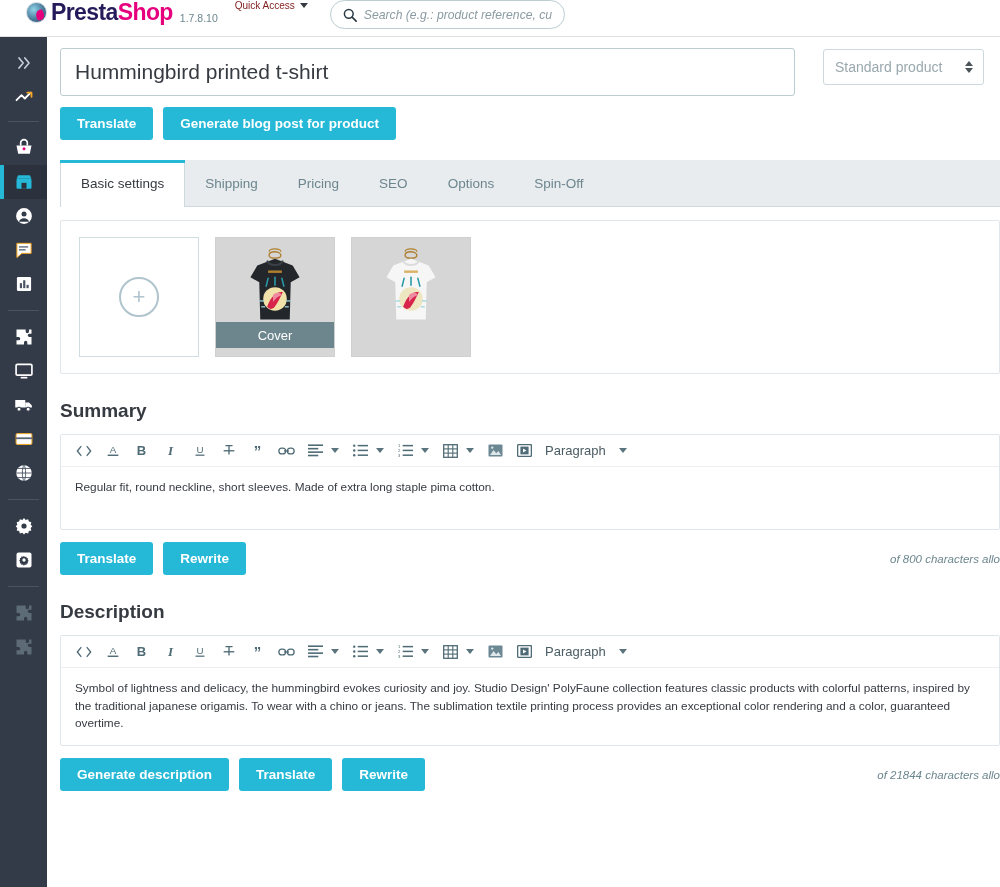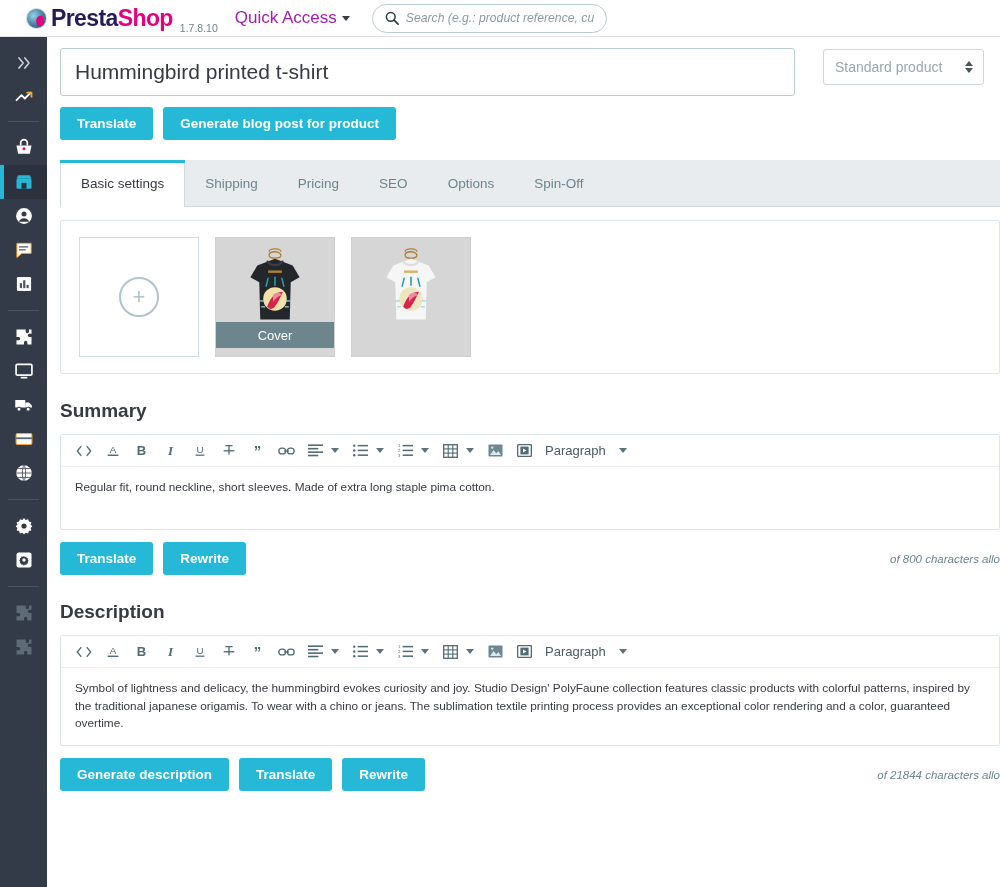--- a/index.html
+++ b/index.html
@@ -9,21 +9,21 @@
     background: #ffffff;
     overflow: hidden;
   }
 
   
   .topbar {
     position: absolute; top: 0; left: 0;
     width: 1000px; height: 37px;
     background: #ffffff;
     border-bottom: 1px solid #e0e0e0;
-    display: flex; align-items: center;
+    display: flex; align-items: flex-start;
     z-index: 40;
   }
   .logo-wrap {
     display: flex; align-items: center;
     margin-left: 26px;
   }
   .logo-mark {
     width: 21px; height: 21px; border-radius: 50%;
     background: radial-gradient(circle at 35% 35%, #8fd3e8 0%, #4a7a9b 55%, #2b4a63 100%);
     position: relative; overflow: hidden;
@@ -37,24 +37,24 @@
     transform: rotate(-18deg);
   }
   .logo-text {
     font-size: 23px; font-weight: bold; letter-spacing: -0.6px;
     line-height: 1;
   }
   .logo-text .p1 { color: #251b5b; }
   .logo-text .p2 { color: #e6007e; }
   .version {
     font-size: 10.5px; color: #6c868e;
-    margin-left: 7px; margin-top: 20px;
+    margin-left: 7px; margin-top: 12px;
   }
   .quick-access {
-    font-size: 17px; color: #a21caf;
+    font-size: 10px; color: #7f1d1d;
     margin-left: 17px; cursor: pointer;
     display: flex; align-items: center; gap: 5px;
   }
   .caret-down {
     width: 0; height: 0;
     border-left: 4px solid transparent;
     border-right: 4px solid transparent;
     border-top: 5px solid #363a41;
     display: inline-block;
   }

